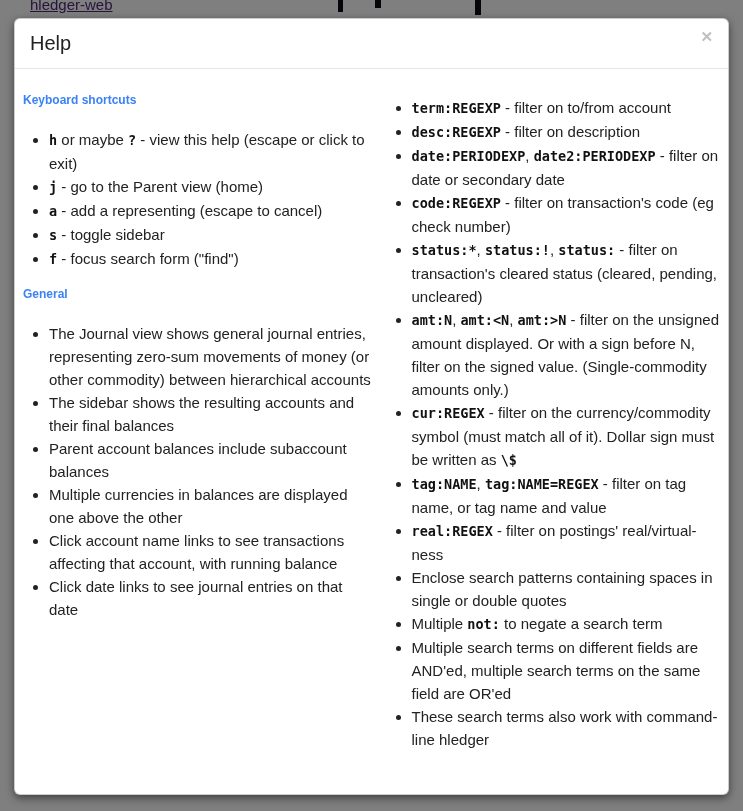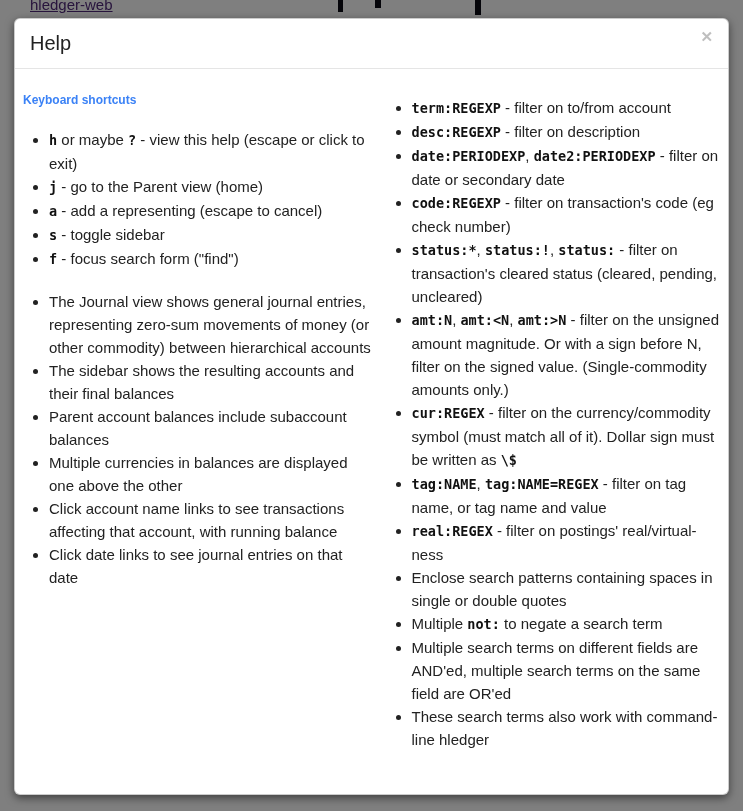--- a/index.html
+++ b/index.html
@@ -115,37 +115,38 @@
   <div class="modal-body">
     <div class="col col-left">
       <h3 class="section-heading">Keyboard shortcuts</h3>
       <ul class="help-list">
           <li><code>h</code><span> or maybe </span><code>?</code><span> - view this help (escape or click to exit)</span></li>
           <li><code>j</code><span> - go to the Parent view (home)</span></li>
           <li><code>a</code><span> - add a representing (escape to cancel)</span></li>
           <li><code>s</code><span> - toggle sidebar</span></li>
           <li><code>f</code><span> - focus search form ("find")</span></li>
         </ul>
+      <h3 class="section-heading">General</h3>
       <ul class="help-list">
           <li><span>The Journal view shows general journal entries, representing zero-sum movements of money (or other commodity) between hierarchical accounts</span></li>
           <li><span>The sidebar shows the resulting accounts and their final balances</span></li>
           <li><span>Parent account balances include subaccount balances</span></li>
           <li><span>Multiple currencies in balances are displayed one above the other</span></li>
           <li><span>Click account name links to see transactions affecting that account, with running balance</span></li>
           <li><span>Click date links to see journal entries on that date</span></li>
         </ul>
     </div>
     <div class="col col-right">
       <ul class="help-list">
           <li><code>term:REGEXP</code><span> - filter on to/from account</span></li>
           <li><code>desc:REGEXP</code><span> - filter on description</span></li>
           <li><code>date:PERIODEXP</code><span>, </span><code>date2:PERIODEXP</code><span> - filter on date or secondary date</span></li>
           <li><code>code:REGEXP</code><span> - filter on transaction's code (eg check number)</span></li>
           <li><code>status:*</code><span>, </span><code>status:!</code><span>, </span><code>status:</code><span> - filter on transaction's cleared status (cleared, pending, uncleared)</span></li>
-          <li><code>amt:N</code><span>, </span><code>amt:&lt;N</code><span>, </span><code>amt:&gt;N</code><span> - filter on the unsigned amount magnitude. Or with a sign before N, filter on the signed value. (Single-commodity amounts only.)</span></li>
+          <li><code>amt:N</code><span>, </span><code>amt:&lt;N</code><span>, </span><code>amt:&gt;N</code><span> - filter on the unsigned amount displayed. Or with a sign before N, filter on the signed value. (Single-commodity amounts only.)</span></li>
           <li><code>cur:REGEX</code><span> - filter on the currency/commodity symbol (must match all of it). Dollar sign must be written as </span><code>\$</code></li>
           <li><code>tag:NAME</code><span>, </span><code>tag:NAME=REGEX</code><span> - filter on tag name, or tag name and value</span></li>
           <li><code>real:REGEX</code><span> - filter on postings' real/virtual-ness</span></li>
           <li><span>Enclose search patterns containing spaces in single or double quotes</span></li>
           <li><span>Multiple </span><code>not:</code><span> to negate a search term</span></li>
           <li><span>Multiple search terms on different fields are AND'ed, multiple search terms on the same field are OR'ed</span></li>
           <li><span>These search terms also work with command-line hledger</span></li>
         </ul>
     </div>
   </div>

